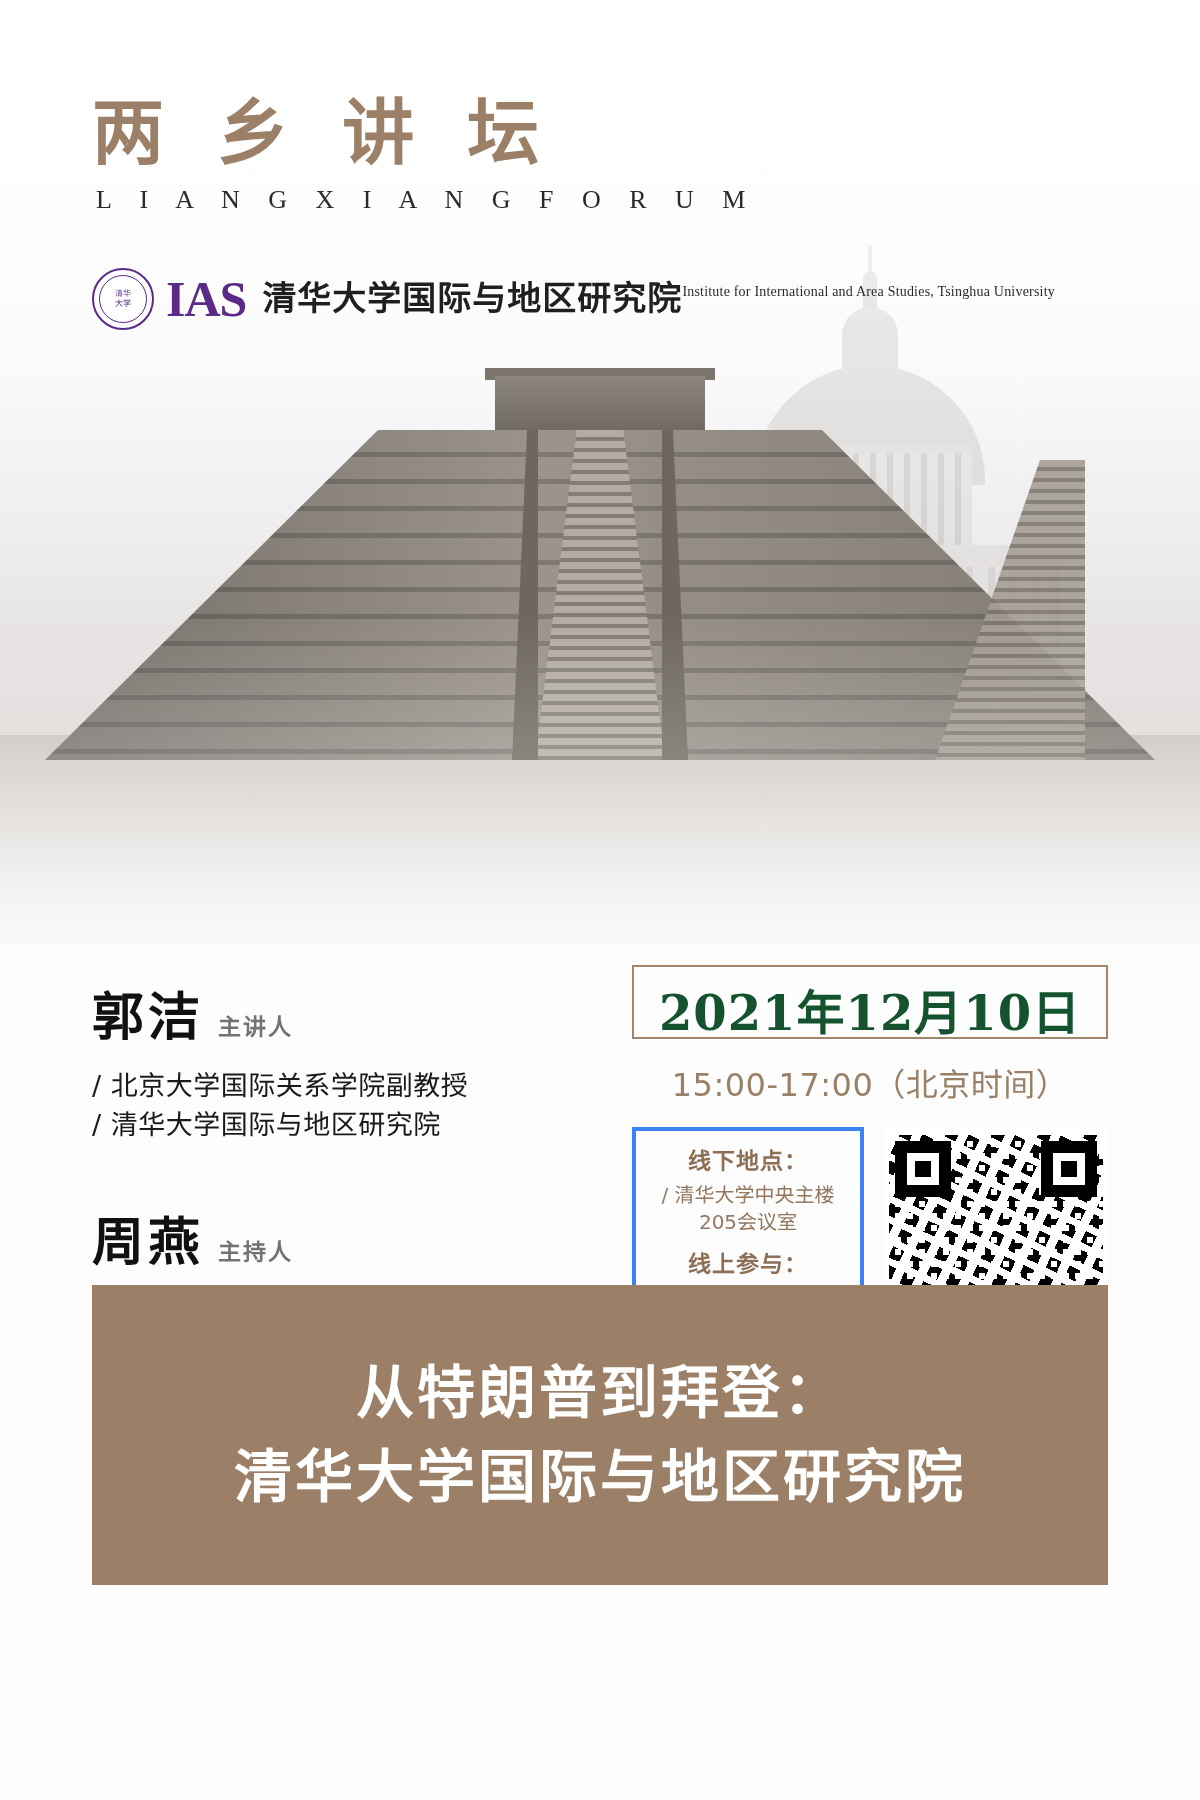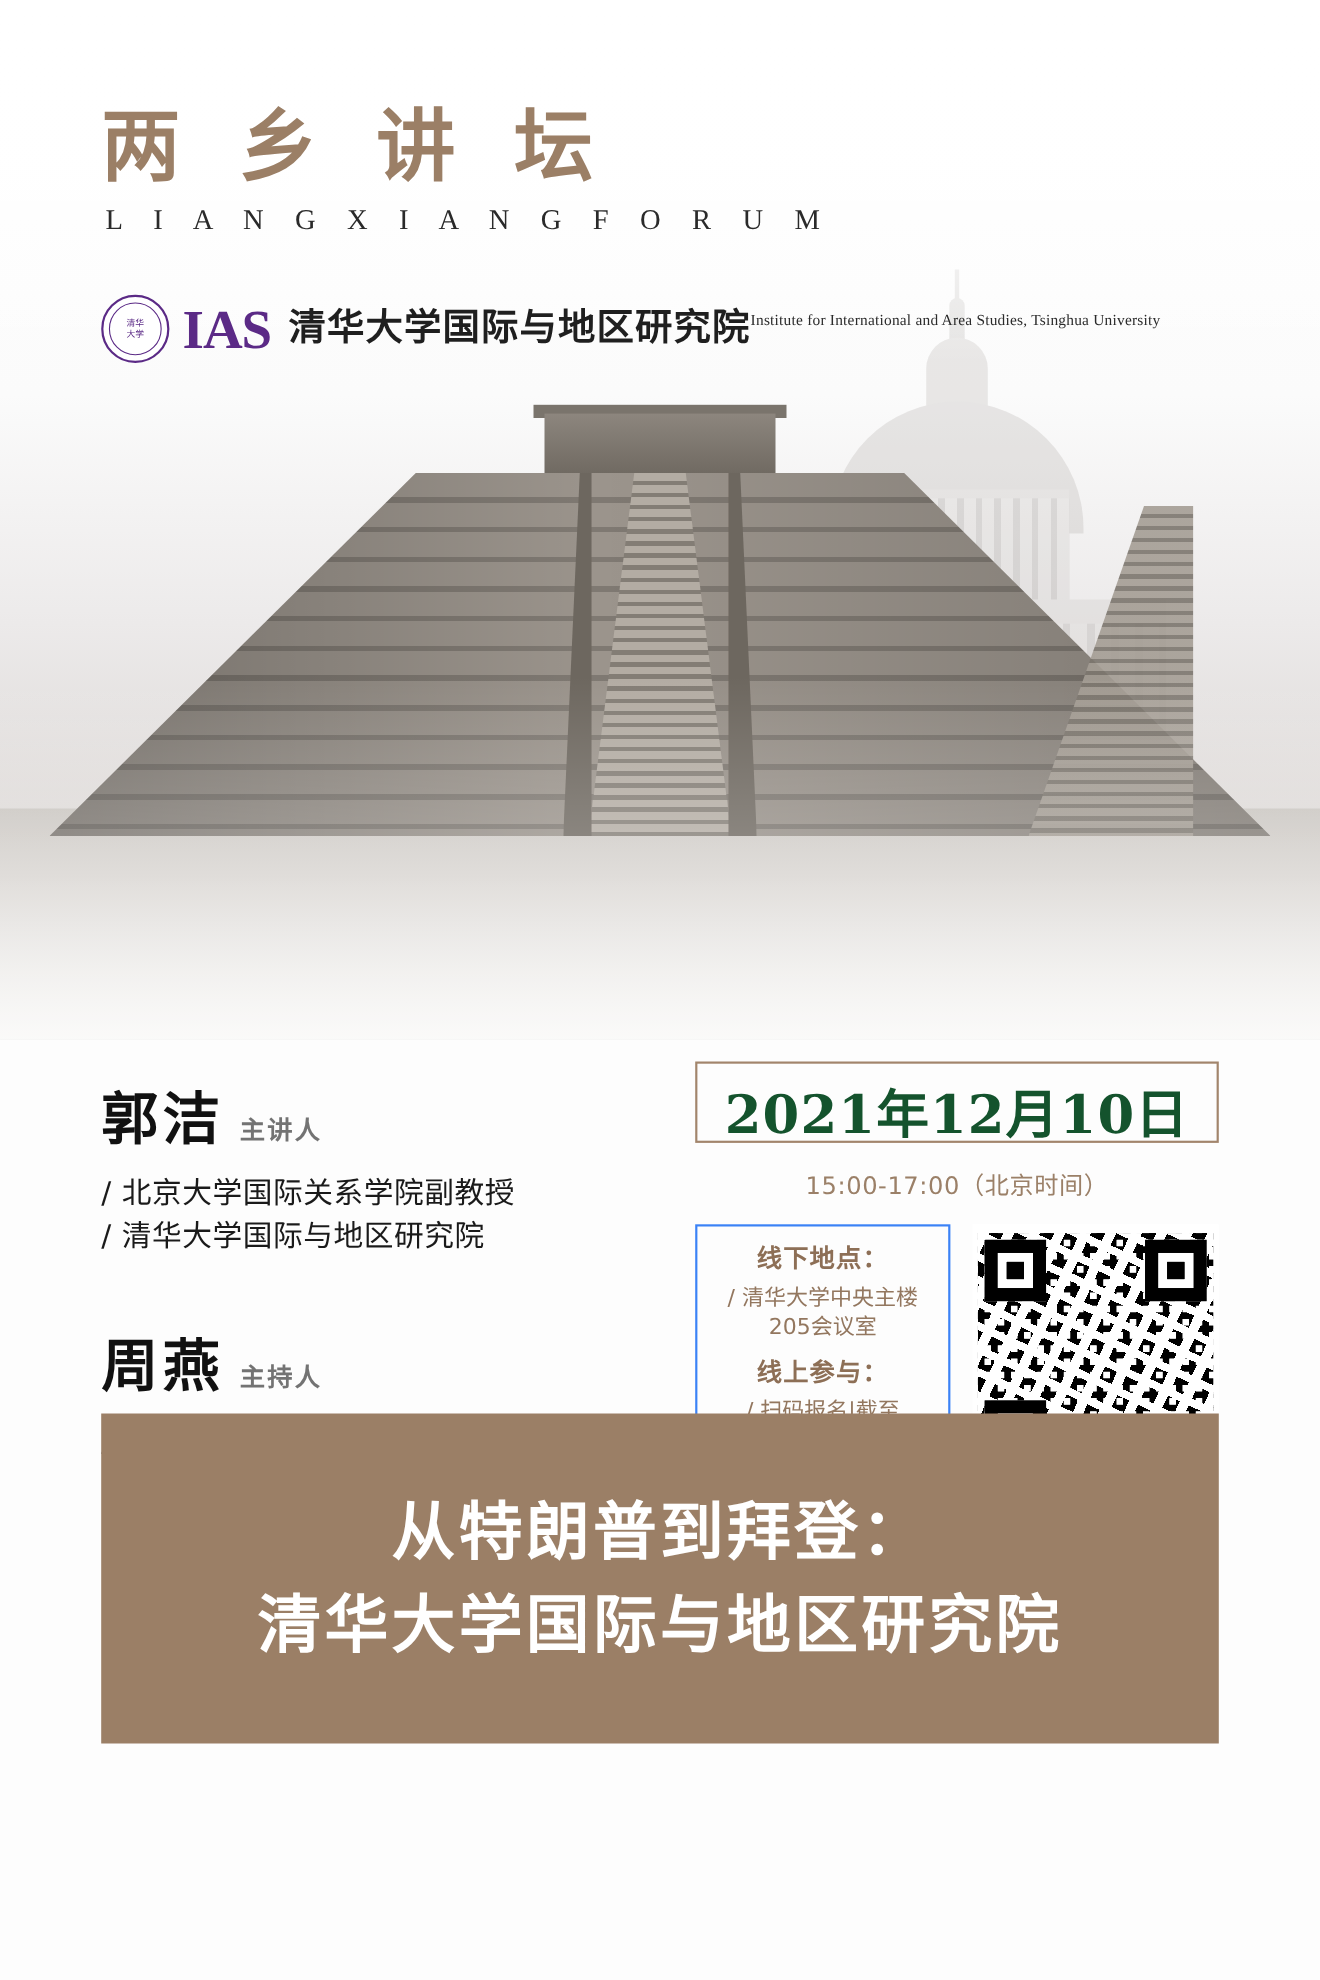--- a/index.html
+++ b/index.html
@@ -406,35 +406,35 @@
     font-size: 48px;
     font-weight: 700;
     color: #14532d;
     letter-spacing: 1px;
     margin-top: 13px;
   }
   .time-text {
     margin-top: 20px;
     text-align: center;
     font-family: "DejaVu Sans", sans-serif;
-    font-size: 22px;
+    font-size: 32px;
     color: #9b8068;
     letter-spacing: .5px;
   }
 
   .venue-row {
     margin-top: 22px;
     display: flex;
     gap: 20px;
   }
   .venue-box {
     box-sizing: border-box;
     width: 232px;
     height: 230px;
-    border: 2px solid #3b82f6;
+    border: 4px solid #3b82f6;
     padding: 16px 10px 10px;
     text-align: center;
     color: #8d6f56;
     font-family: "DejaVu Sans", sans-serif;
   }
   .venue-head {
     font-size: 23px;
     font-weight: 700;
     letter-spacing: 1px;
     line-height: 1.25;

